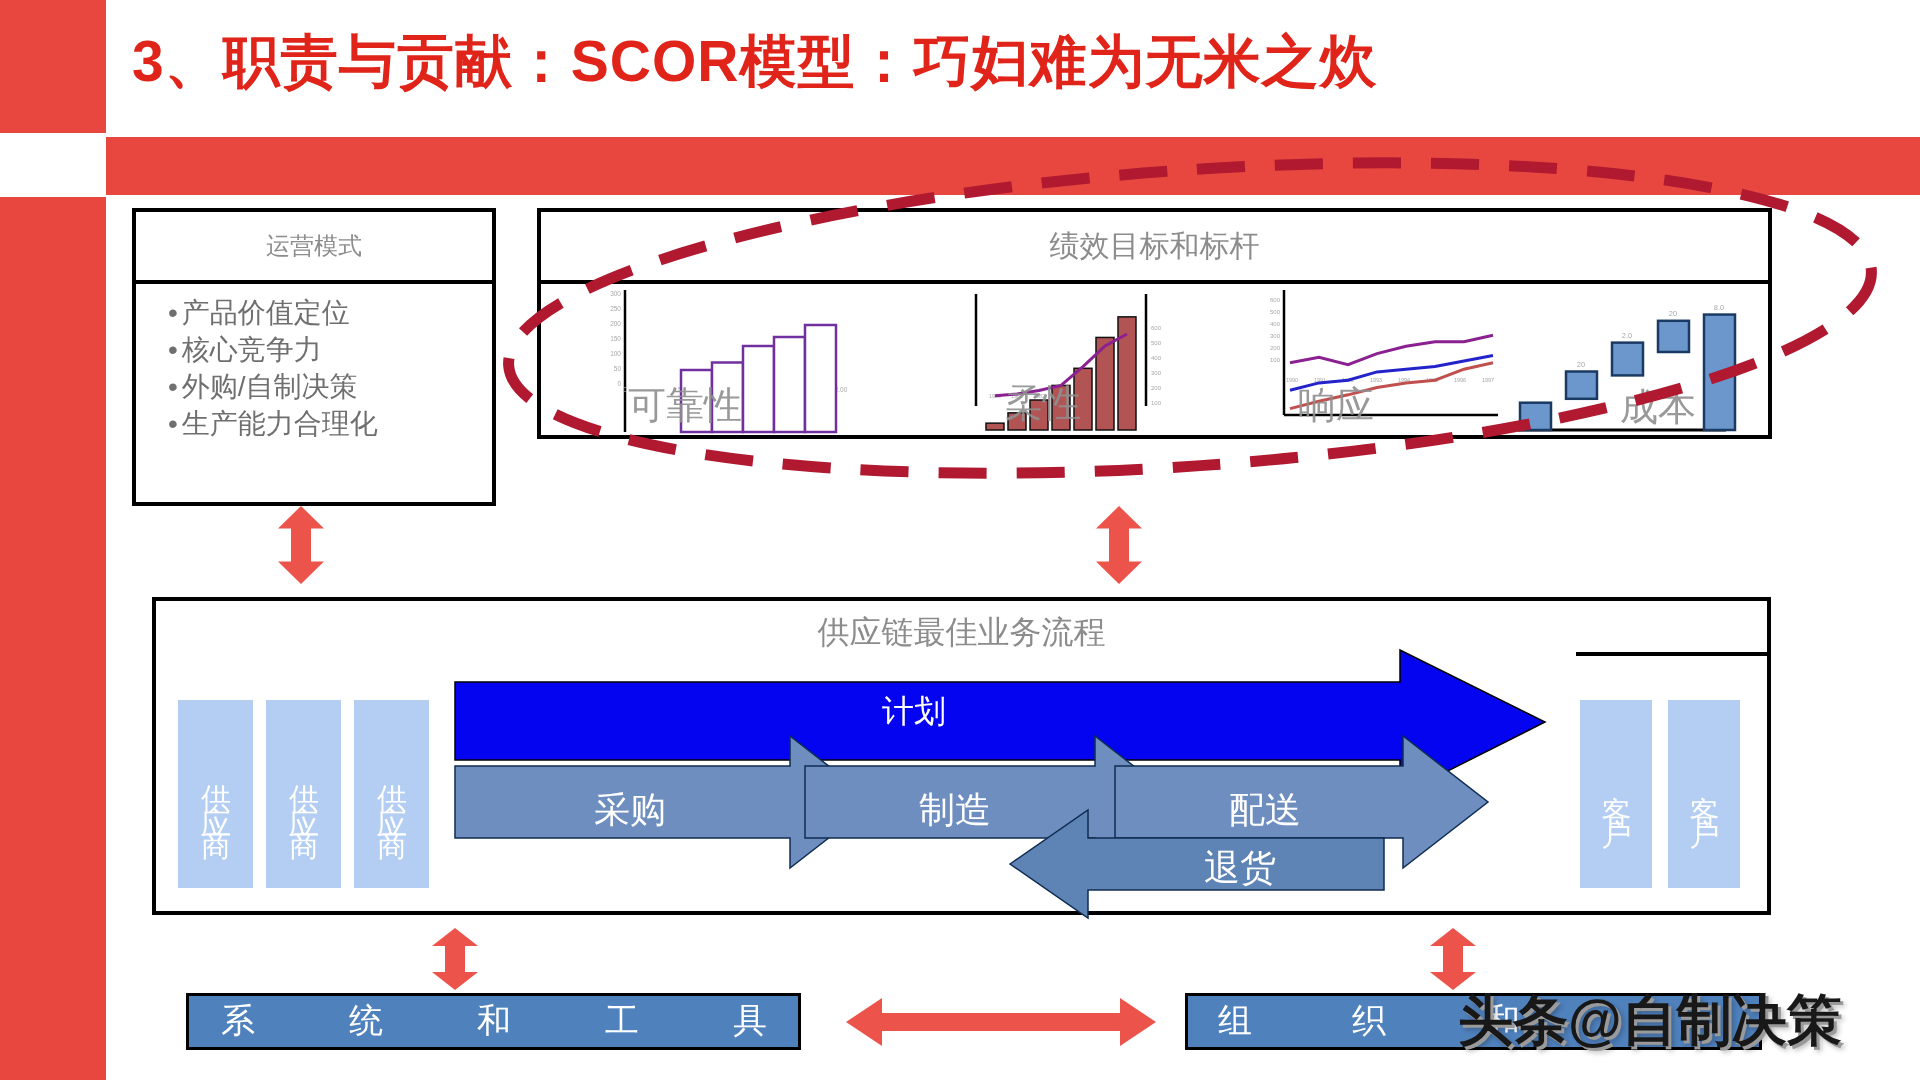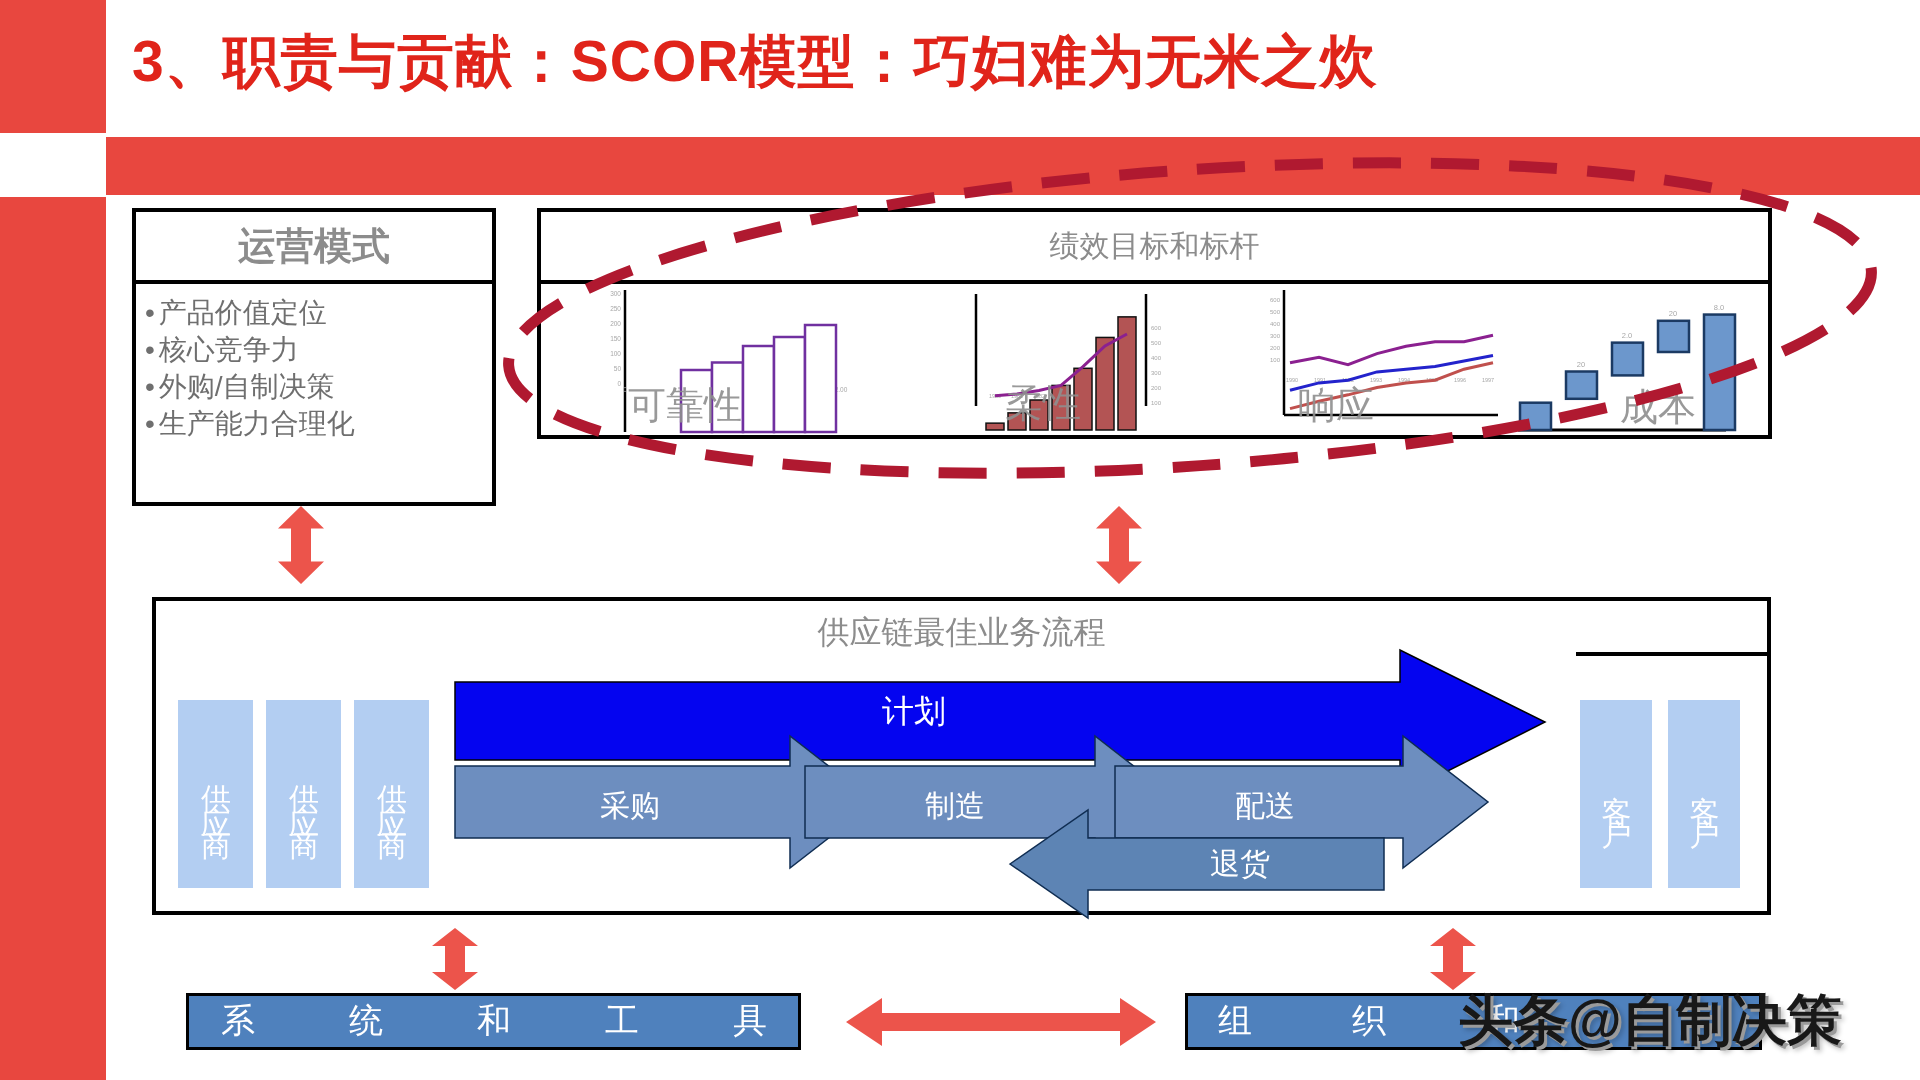--- a/index.html
+++ b/index.html
@@ -5,46 +5,46 @@
   html,body{margin:0;padding:0;background:#fff;}
   body{font-family:"Liberation Sans","DejaVu Sans",sans-serif;}
   .slide{position:relative;width:1920px;height:1080px;background:#fff;overflow:hidden;}
   .abs{position:absolute;}
   .redfill{background:#e8473f;}
   .slide-title{font-size:57px;font-weight:800;color:#e0241a;letter-spacing:1px;white-space:nowrap;}
   .box{border:4px solid #000;background:#fff;box-sizing:border-box;}
   .box-header{border-bottom:4px solid #000;display:flex;align-items:center;justify-content:center;
               color:#8c8c8c;box-sizing:border-box;}
   .grey-title{color:#8c8c8c;text-align:center;}
-  .bullets{margin:10px 0 0 1px;padding:0 0 0 8px;list-style:none;}
+  .bullets{margin:10px 0 0 8px;padding:0 0 0 24px;list-style:none;}
   .bullets li{font-size:28px;color:#6f6f6f;line-height:37px;}
   .bullets li::before{content:"•";margin-right:4px;}
   .chart-label{font-size:38px;color:#8f8f8f;opacity:.9;white-space:nowrap;}
   .vblock{background:#b3cef2;display:flex;align-items:center;justify-content:center;}
   .vblock span{writing-mode:vertical-rl;text-orientation:upright;color:#fff;font-size:30px;letter-spacing:22px;}
-  .arrow-label{color:#fff;font-size:30px;text-align:center;white-space:nowrap;}
+  .arrow-label{color:#fff;font-size:36px;text-align:center;white-space:nowrap;}
   .bottom-bar{background:#4f81bd;border:3px solid #000;box-sizing:border-box;color:#fff;
               font-size:34px;line-height:49px;white-space:nowrap;overflow:hidden;}
   .watermark{font-size:55px;font-weight:900;color:#181818;white-space:nowrap;
              text-shadow:3px 3px 0 #9a9a9a,5px 5px 5px rgba(0,0,0,.25);z-index:50;}
   svg{display:block;overflow:visible;}
 </style>
 </head>
 <body>
 
 <div class="slide">
 
   <div class="abs redfill" style="left:0;top:0;width:106px;height:1080px;"></div>
   <div class="abs" style="left:0;top:133px;width:106px;height:64px;background:#fff;"></div>
   <div class="abs redfill" style="left:106px;top:137px;width:1814px;height:58px;"></div>
 
   <div class="abs slide-title" style="left:132px;top:24px;">3、职责与贡献：SCOR模型：巧妇难为无米之炊</div>
 
   <div class="abs box" style="left:132px;top:208px;width:364px;height:298px;">
-    <div class="box-header" style="height:72px;font-size:38px;font-weight:bold;">
+    <div class="box-header" style="height:72px;font-size:24px;">
       <span>运营模式</span>
     </div>
     <ul class="bullets">
       <li>产品价值定位</li>
       <li>核心竞争力</li>
       <li>外购/自制决策</li>
       <li>生产能力合理化</li>
     </ul>
   </div>
 

